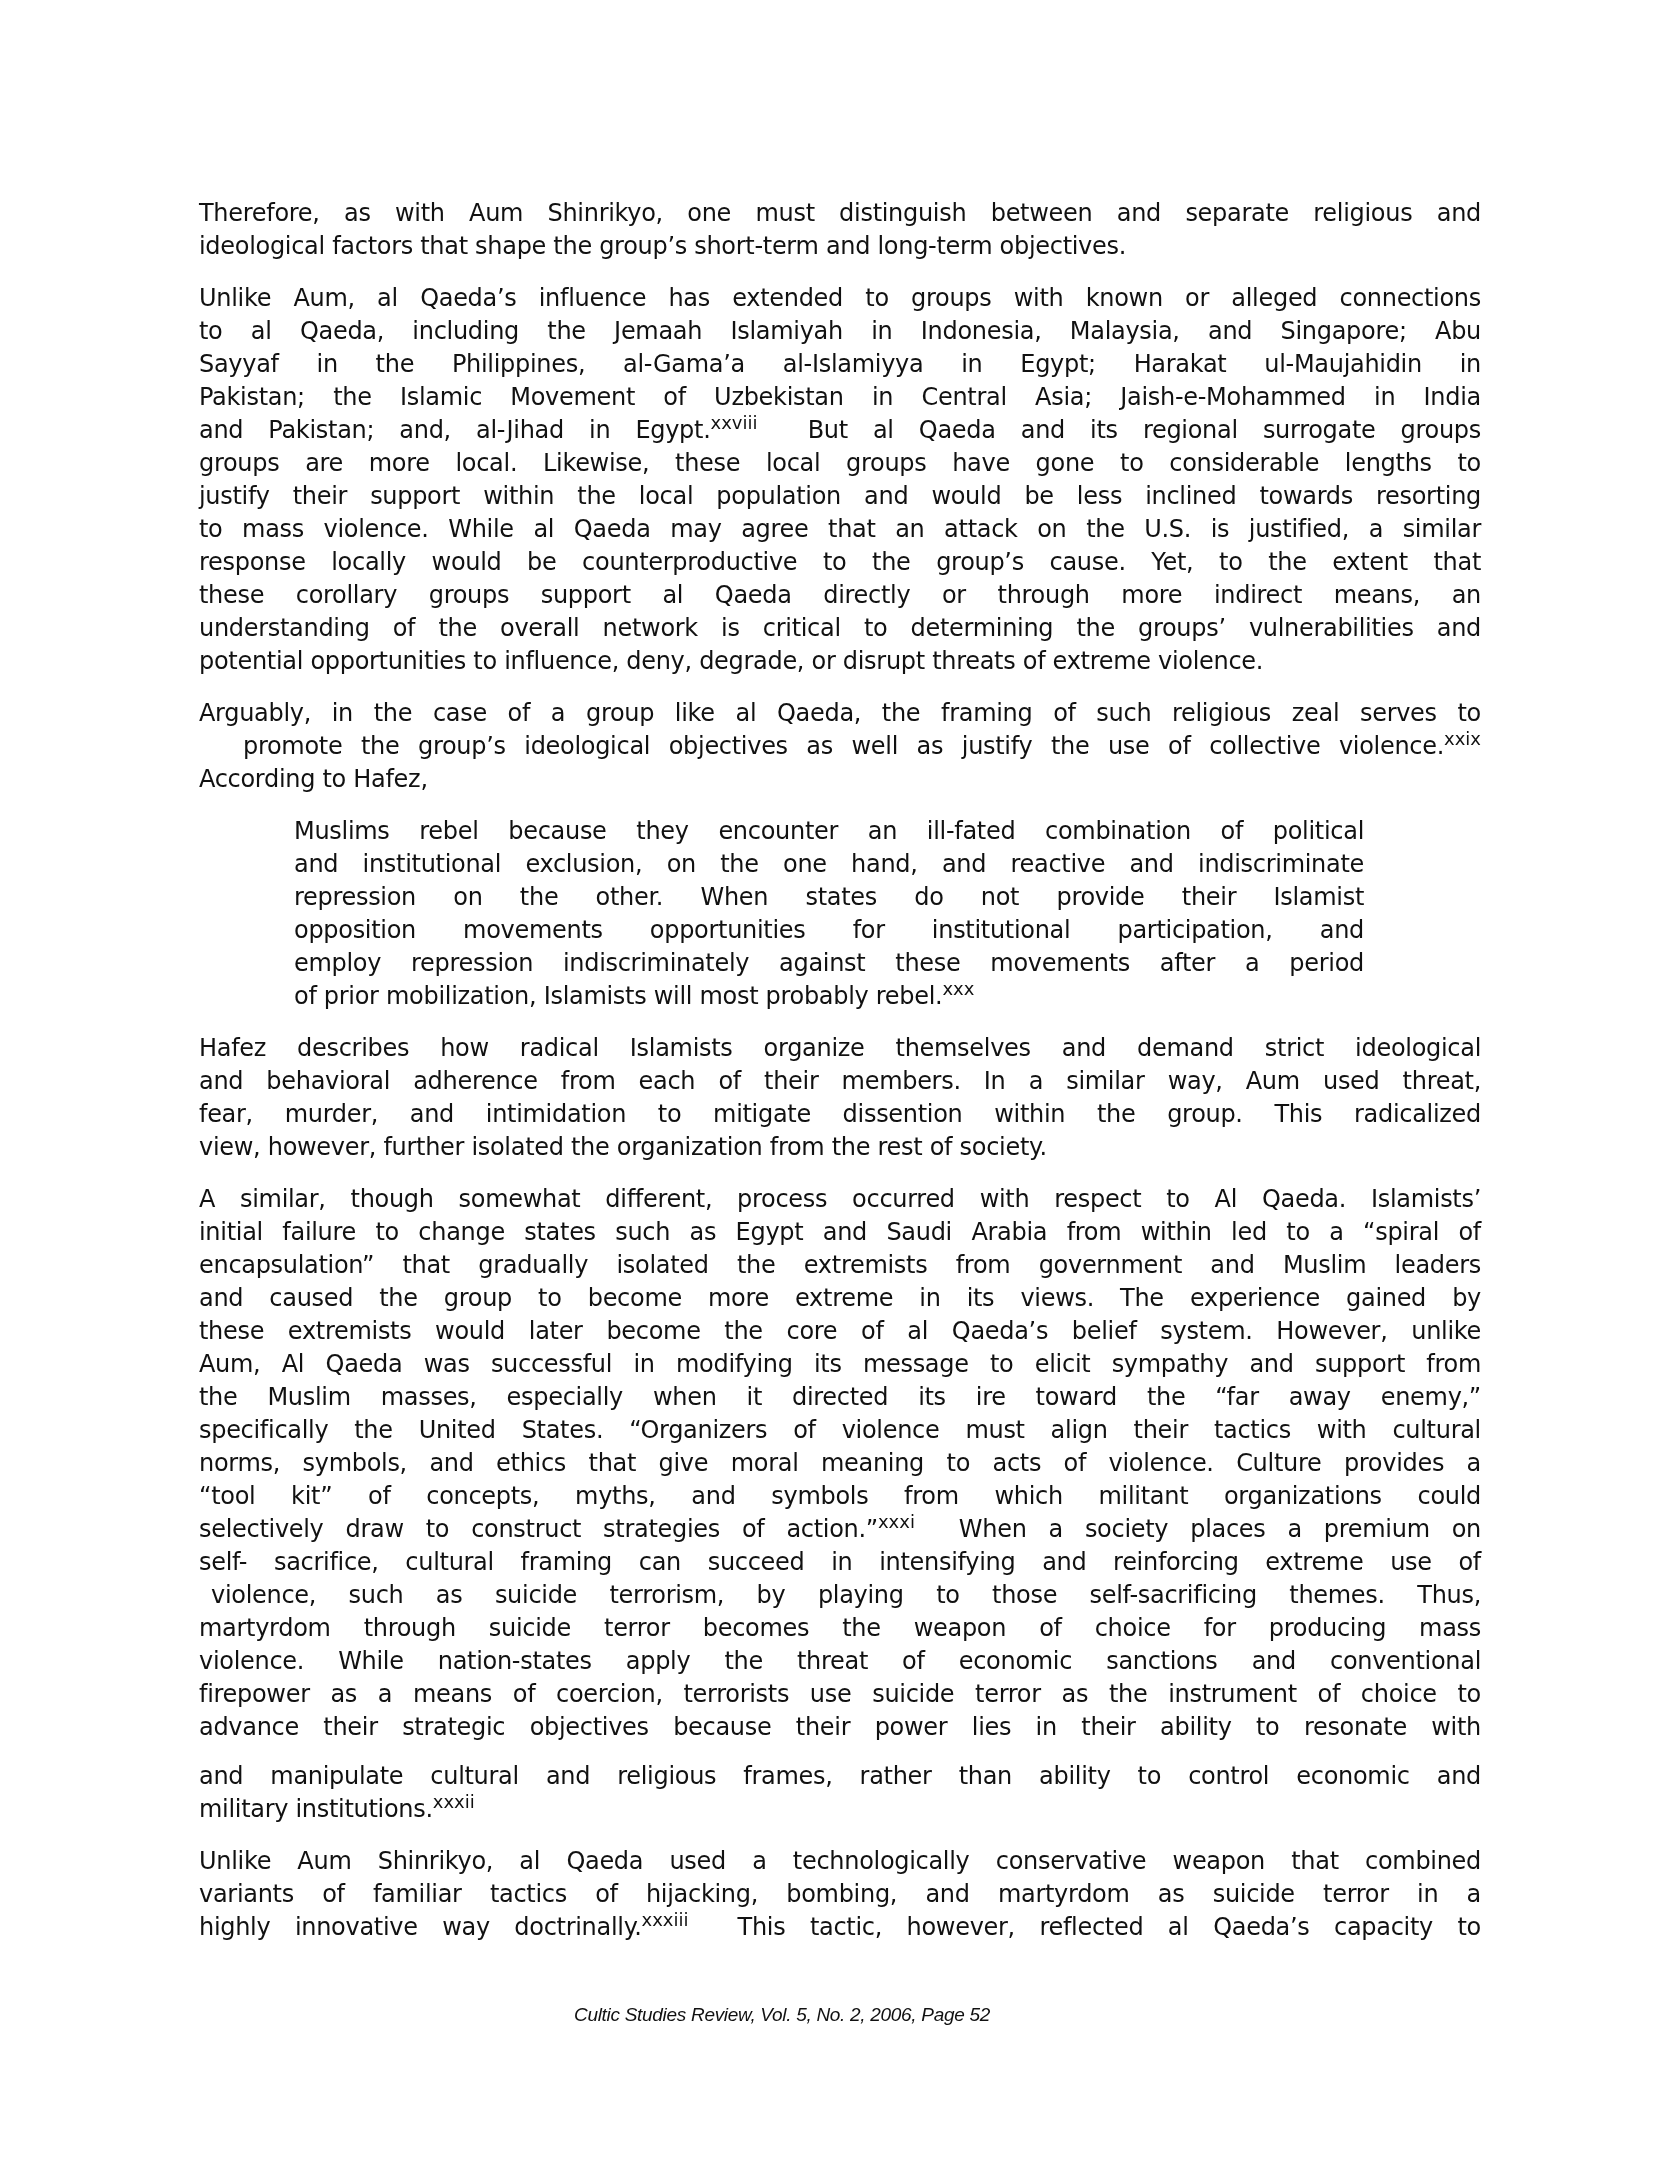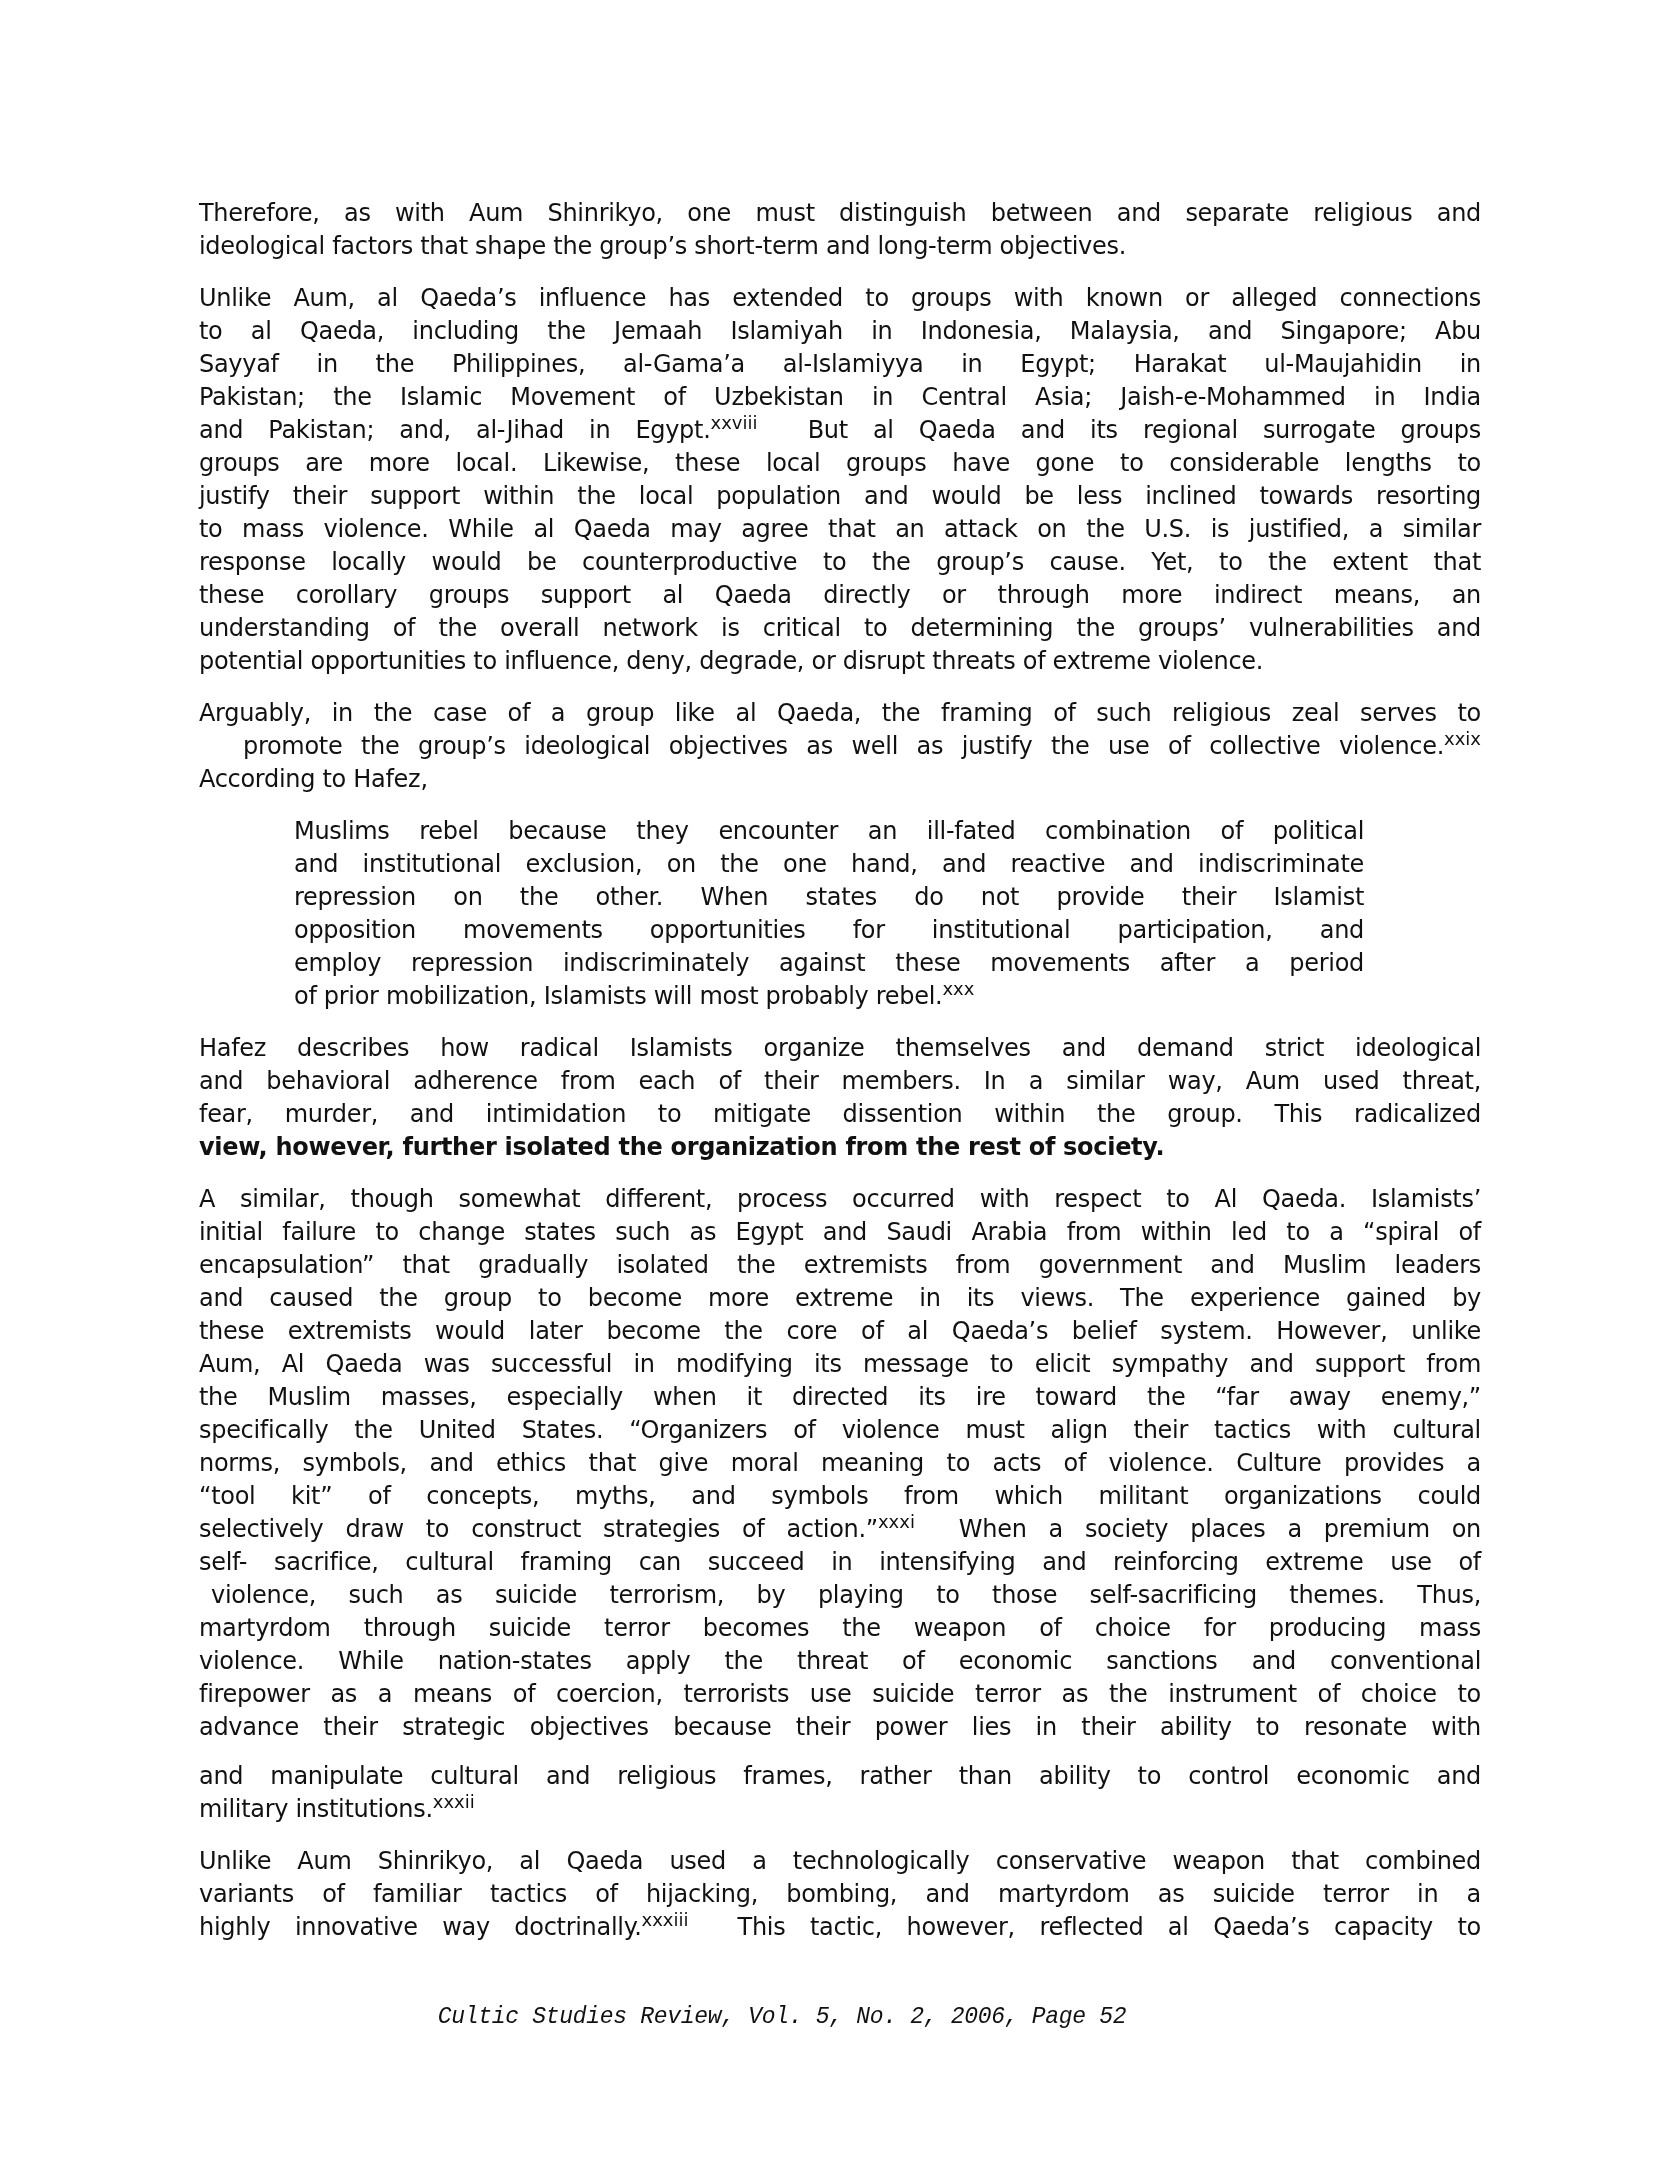--- a/index.html
+++ b/index.html
@@ -19,22 +19,22 @@
     white-space: nowrap;
     letter-spacing: -0.3px;
     word-spacing: 0px;
   }
   .line.last { text-align-last: left; }
   .quote { margin: 0 0 19px 0; padding-left: 95px; width: 1070px; }
   sup { font-size: 18px; line-height: 0; vertical-align: 9.4px; letter-spacing: 0; }
   .footer {
     position: absolute; left: 0; width: 1564px; top: 2004px;
     text-align: center;
-    font-family: Liberation Mono, monospace; font-style: italic;
-    font-size: 23px; color: #111; letter-spacing: -0.3px;
+    font-family: Liberation Sans, sans-serif; font-style: italic;
+    font-size: 19px; color: #111; letter-spacing: -0.3px;
   }
 </style>
 </head>
 <body>
 
 <div class="page">
   <div class="column" id="column">
       <div class="para">
         <span class="line" style="white-space: nowrap;"><span>Therefore, as with Aum Shinrikyo, one must distinguish between and separate religious and</span></span>
         <span class="line last" style="white-space: nowrap;"><span>ideological factors that shape the group’s short-term and long-term objectives.</span></span>
@@ -63,21 +63,21 @@
         <span class="line" style="white-space: nowrap;"><span>and institutional exclusion, on the one hand, and reactive and indiscriminate</span></span>
         <span class="line" style="white-space: nowrap;"><span>repression on the other.  When states do not provide their Islamist</span></span>
         <span class="line" style="white-space: nowrap;"><span>opposition movements opportunities for institutional participation, and</span></span>
         <span class="line" style="white-space: nowrap;"><span>employ repression indiscriminately against these movements after a period</span></span>
         <span class="line last" style="white-space: nowrap;"><span>of prior mobilization, Islamists will most probably rebel.</span><sup>xxx</sup></span>
       </div>
       <div class="para">
         <span class="line" style="white-space: nowrap;"><span>Hafez describes how radical Islamists organize themselves and demand strict ideological</span></span>
         <span class="line" style="white-space: nowrap;"><span>and behavioral adherence from each of their members.  In a similar way, Aum used threat,</span></span>
         <span class="line" style="white-space: nowrap;"><span>fear, murder, and intimidation to mitigate dissention within the group.  This radicalized</span></span>
-        <span class="line last" style="white-space: nowrap; font-weight: bold;"><span>view, however, further isolated the organization from the rest of society.</span></span>
+        <span class="line last" style="white-space: nowrap;"><span>view, however, further isolated the organization from the rest of society.</span></span>
       </div>
       <div class="para">
         <span class="line" style="white-space: nowrap;"><span>A similar, though somewhat different, process occurred with respect to Al Qaeda. Islamists’</span></span>
         <span class="line" style="white-space: nowrap;"><span>initial failure to change states such as Egypt and Saudi Arabia from within led to a “spiral of</span></span>
         <span class="line" style="white-space: nowrap;"><span>encapsulation” that gradually isolated the extremists from government and Muslim leaders</span></span>
         <span class="line" style="white-space: nowrap;"><span>and caused the group to become more extreme in its views.  The experience gained by</span></span>
         <span class="line" style="white-space: nowrap;"><span>these extremists would later become the core of al Qaeda’s belief system.  However, unlike</span></span>
         <span class="line" style="white-space: nowrap;"><span>Aum, Al Qaeda was successful in modifying its message to elicit sympathy and support from</span></span>
         <span class="line" style="white-space: nowrap;"><span>the Muslim masses, especially when it directed its ire toward the “far away enemy,”</span></span>
         <span class="line" style="white-space: nowrap;"><span>specifically the United States. “Organizers of violence must align their tactics with cultural</span></span>

